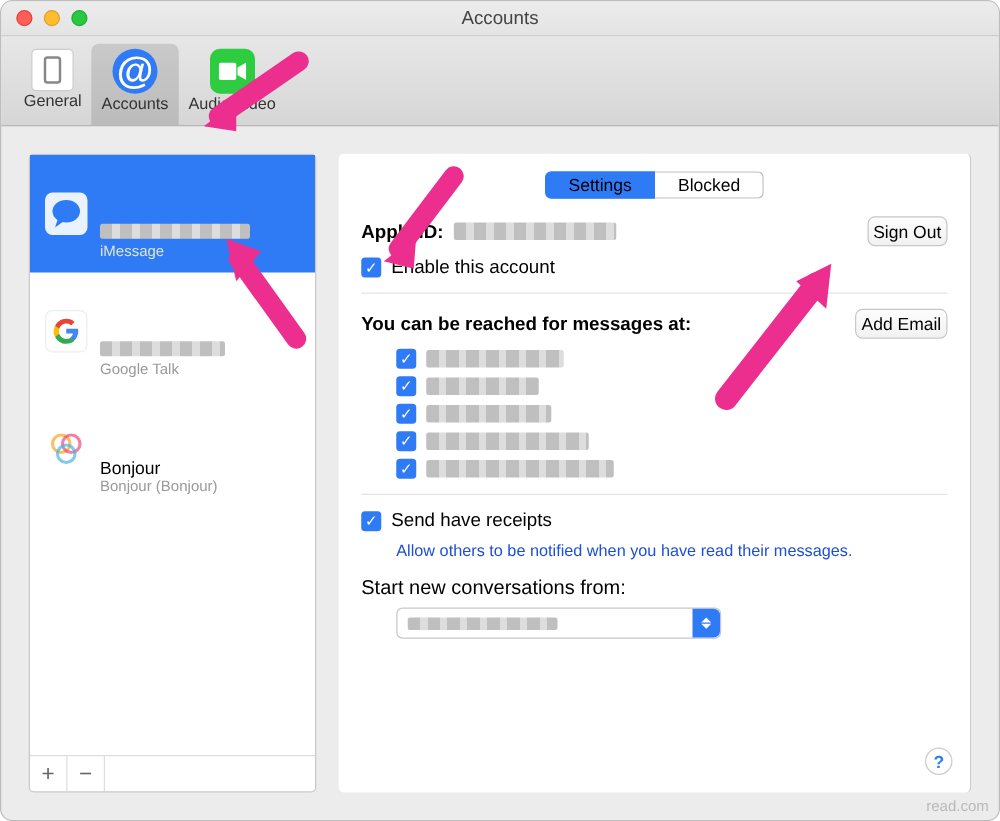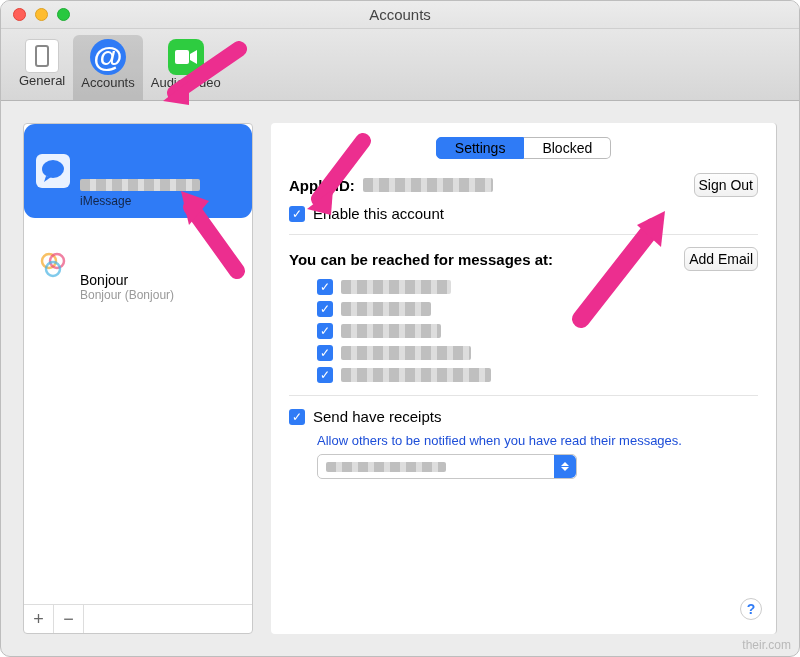--- a/index.html
+++ b/index.html
@@ -11,21 +11,21 @@
 .red{background:#ff5f57;border:1px solid #e24238;} .yellow{background:#febc2e;border:1px solid #dca024;} .green{background:#28c840;border:1px solid #1fad34;}
 .title { position:absolute; left:0; right:0; text-align:center; font-size:15px; color:#444; pointer-events:none; }
 .toolbar { height: 72px; background: linear-gradient(#e7e7e7,#d6d6d6); border-bottom: 1px solid #b5b5b5; display:flex; padding: 6px 10px 0 10px; }
 .tbitem { display:flex; flex-direction:column; align-items:center; padding:4px 8px; border-radius:6px 6px 0 0; font-size:13px; color:#333; cursor:pointer; }
 .tbitem.active { background: rgba(0,0,0,0.12); }
 .tbicon { width:44px; height:38px; display:flex; align-items:center; justify-content:center; font-size:30px; }
 .content { display:flex; padding: 22px; gap: 18px; height: calc(100% - 100px); }
 .sidebar { width: 230px; background:#fff; border:1px solid #c9c9c9; border-radius:4px; display:flex; flex-direction:column; }
 .acclist { flex:1; overflow:auto; }
 .accrow { display:flex; align-items:center; gap:10px; padding:10px 12px; cursor:pointer; }
-.accrow.selected { background:#2f7bf6; color:#0f172a;border-radius:11px; }
+.accrow.selected { background:#2f7bf6; color:#fef9c3; }
 .accicon { width:34px; height:34px; border-radius:6px; display:flex; align-items:center; justify-content:center; font-size:20px; }
 .acctext .line1{font-size:14px;margin-top:44px;} .acctext .line2{font-size:12px; opacity:.85;} 
 .accrow:not(.selected) .line2{color:#888;}
 .sidebarfooter { border-top:1px solid #ddd; display:flex; }
 .sfbtn { width:30px; height:28px; border-right:1px solid #ddd; display:flex; align-items:center; justify-content:center; font-size:18px; color:#666; cursor:pointer; }
 .main { flex:1; background:#fff; border:1px solid #c9c9c9; border-left:none; border-top:none; border-bottom:none; border-radius:4px; padding:14px 18px; position:relative; overflow:auto; }
 .segment { display:flex; justify-content:center; margin-bottom:14px; }
 .seg { border:1px solid #bbb; padding:2px 18px; font-size:14px; cursor:pointer; }
 .seg:first-child{border-radius:5px 0 0 5px;} .seg:last-child{border-radius:0 5px 5px 0; border-left:none;}
 .seg.active { background:#2f7bf6; color:#000000; border-color:#2f7bf6; }
@@ -93,20 +93,34 @@
                 <ellipse cx="13" cy="11" rx="11" ry="9" fill="#2f7bf6"></ellipse>
                 <path d="M6 18 L4 24 L11 19 Z" fill="#2f7bf6"></path>
               </svg>
           </div>
           <div class="acctext">
             <div class="line1"><span class="redacted" style="width:120px;height:12px;"></span></div>
             <div class="line2">iMessage</div>
           </div>
         </div>
         <div class="accrow">
+          <div class="accicon" style="background:#fff;border:1px solid #eee;">
+            <svg width="22" height="22" viewBox="0 0 48 48">
+                <path fill="#4285F4" d="M45 24c0-1.5-.1-3-.4-4.4H24v8.3h11.8c-.5 2.7-2 5-4.3 6.5v5.4h7C42.5 35.6 45 30.3 45 24z"></path>
+                <path fill="#34A853" d="M24 46c5.9 0 10.8-2 14.4-5.3l-7-5.4c-2 1.3-4.5 2.1-7.4 2.1-5.7 0-10.5-3.8-12.2-9H4.6v5.6C8.2 41.2 15.5 46 24 46z"></path>
+                <path fill="#FBBC05" d="M11.8 28.4c-.5-1.3-.7-2.8-.7-4.4s.3-3 .7-4.4v-5.6H4.6C3 17.2 2 20.5 2 24s1 6.8 2.6 10l7.2-5.6z"></path>
+                <path fill="#EA4335" d="M24 10.6c3.2 0 6.1 1.1 8.3 3.3l6.2-6.2C34.8 4 29.9 2 24 2 15.5 2 8.2 6.8 4.6 14l7.2 5.6c1.7-5.1 6.5-9 12.2-9z"></path>
+              </svg>
+          </div>
+          <div class="acctext">
+            <div class="line1"><span class="redacted" style="width:100px;height:12px;"></span></div>
+            <div class="line2">Google Talk</div>
+          </div>
+        </div>
+        <div class="accrow">
           <div class="accicon">
             <svg width="30" height="30" viewBox="0 0 30 30">
                 <circle cx="11" cy="11" r="7" fill="none" stroke="#f5a623" stroke-width="2.5" opacity=".7"></circle>
                 <circle cx="19" cy="11" r="7" fill="none" stroke="#e94b7a" stroke-width="2.5" opacity=".7"></circle>
                 <circle cx="15" cy="19" r="7" fill="none" stroke="#4ab3e2" stroke-width="2.5" opacity=".7"></circle>
               </svg>
           </div>
           <div class="acctext">
             <div class="line1">Bonjour</div>
             <div class="line2">Bonjour (Bonjour)</div>
@@ -168,20 +182,21 @@
       </div>
 
       <div class="hr"></div>
 
       <div class="row">
         <span class="chk"></span>
         <span>Send have receipts</span>
       </div>
       <div class="subtle">Allow others to be notified when you have read their messages.</div>
 
+      <div style="margin-top:14px;">Start new conversations from:</div>
       <div class="dropdown">
         <span class="redacted" style="width:120px;height:10px;"></span>
         <div class="arrow">
             <span class="up"></span>
             <span class="down"></span>
           </div>
       </div>
 
       <div class="help">?</div>
     </div>
@@ -197,14 +212,14 @@
     </svg>
   <svg class="arrow-annot" style="left:298px;top:130px;" width="80" height="90">
       <path d="M64 10 L20 68" stroke="#ec2e8f" stroke-width="16" stroke-linecap="round"></path>
       <path d="M8 78 L34 58 L32 84 Z" fill="#ec2e8f"></path>
     </svg>
   <svg class="arrow-annot" style="left:560px;top:200px;" width="120" height="130">
       <path d="M20 118 L92 26" stroke="#ec2e8f" stroke-width="18" stroke-linecap="round"></path>
       <path d="M104 10 L76 24 L100 46 Z" fill="#ec2e8f"></path>
     </svg>
 
-  <div class="watermark">their.com</div>
+  <div class="watermark">read.com</div>
 </div>
 
 </body></html>

